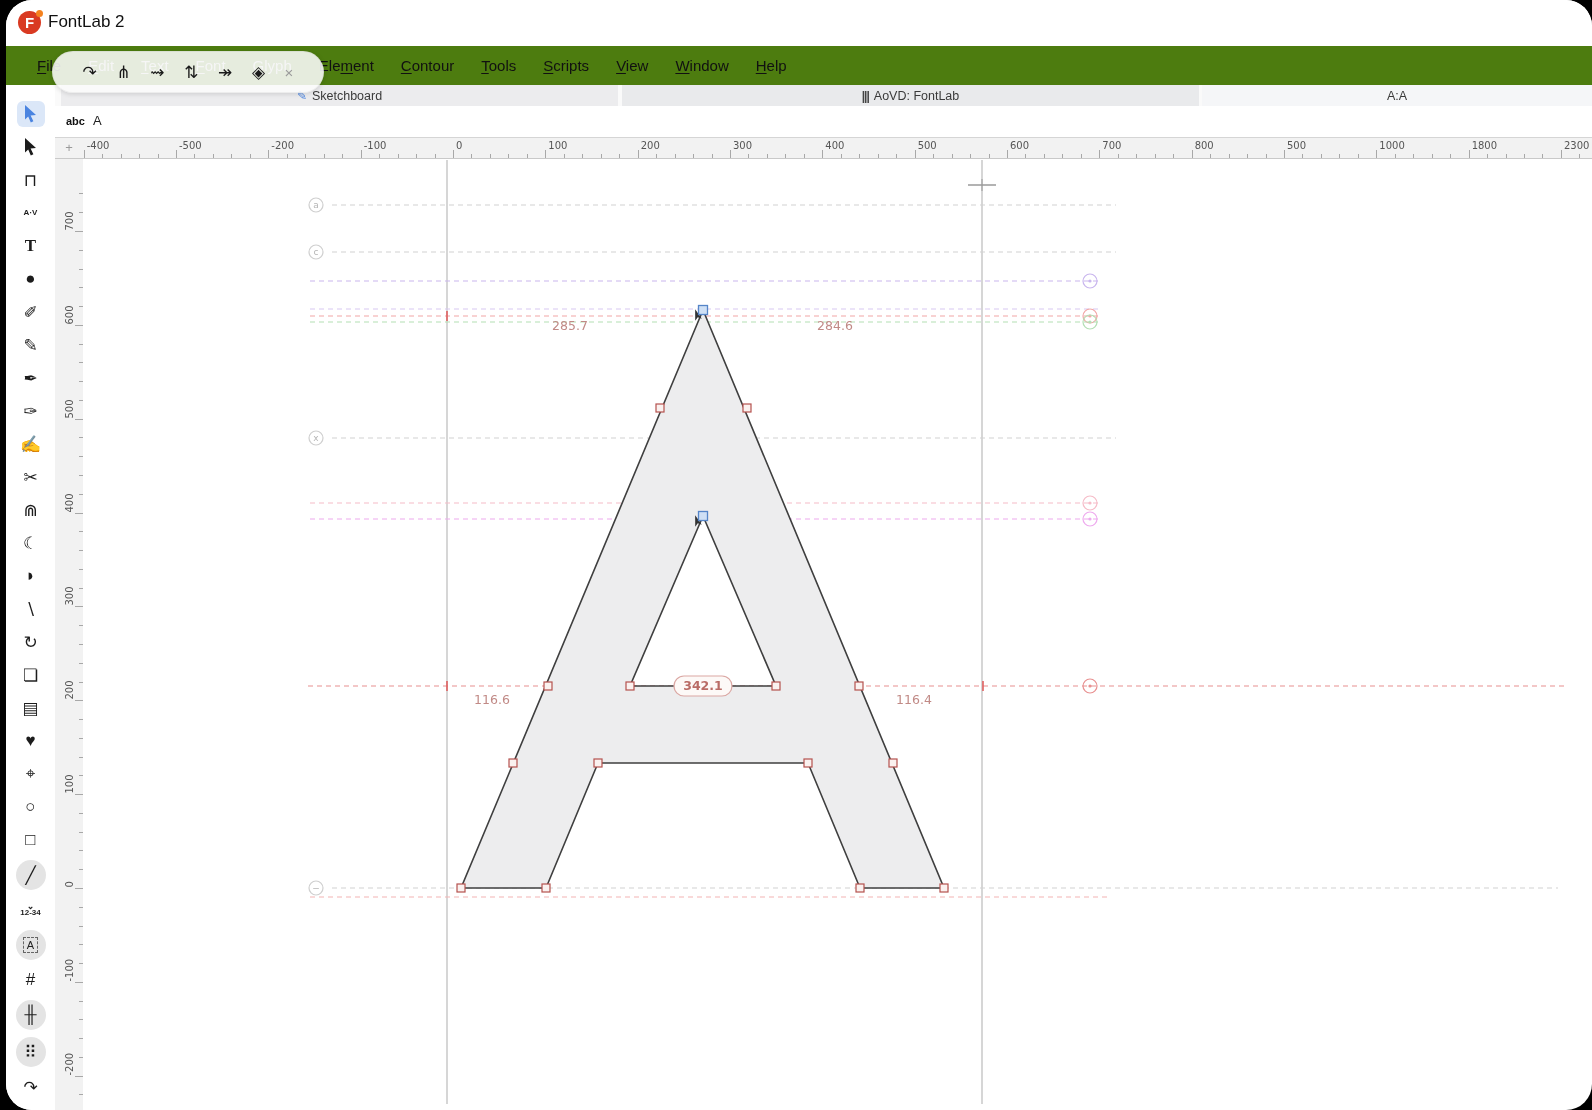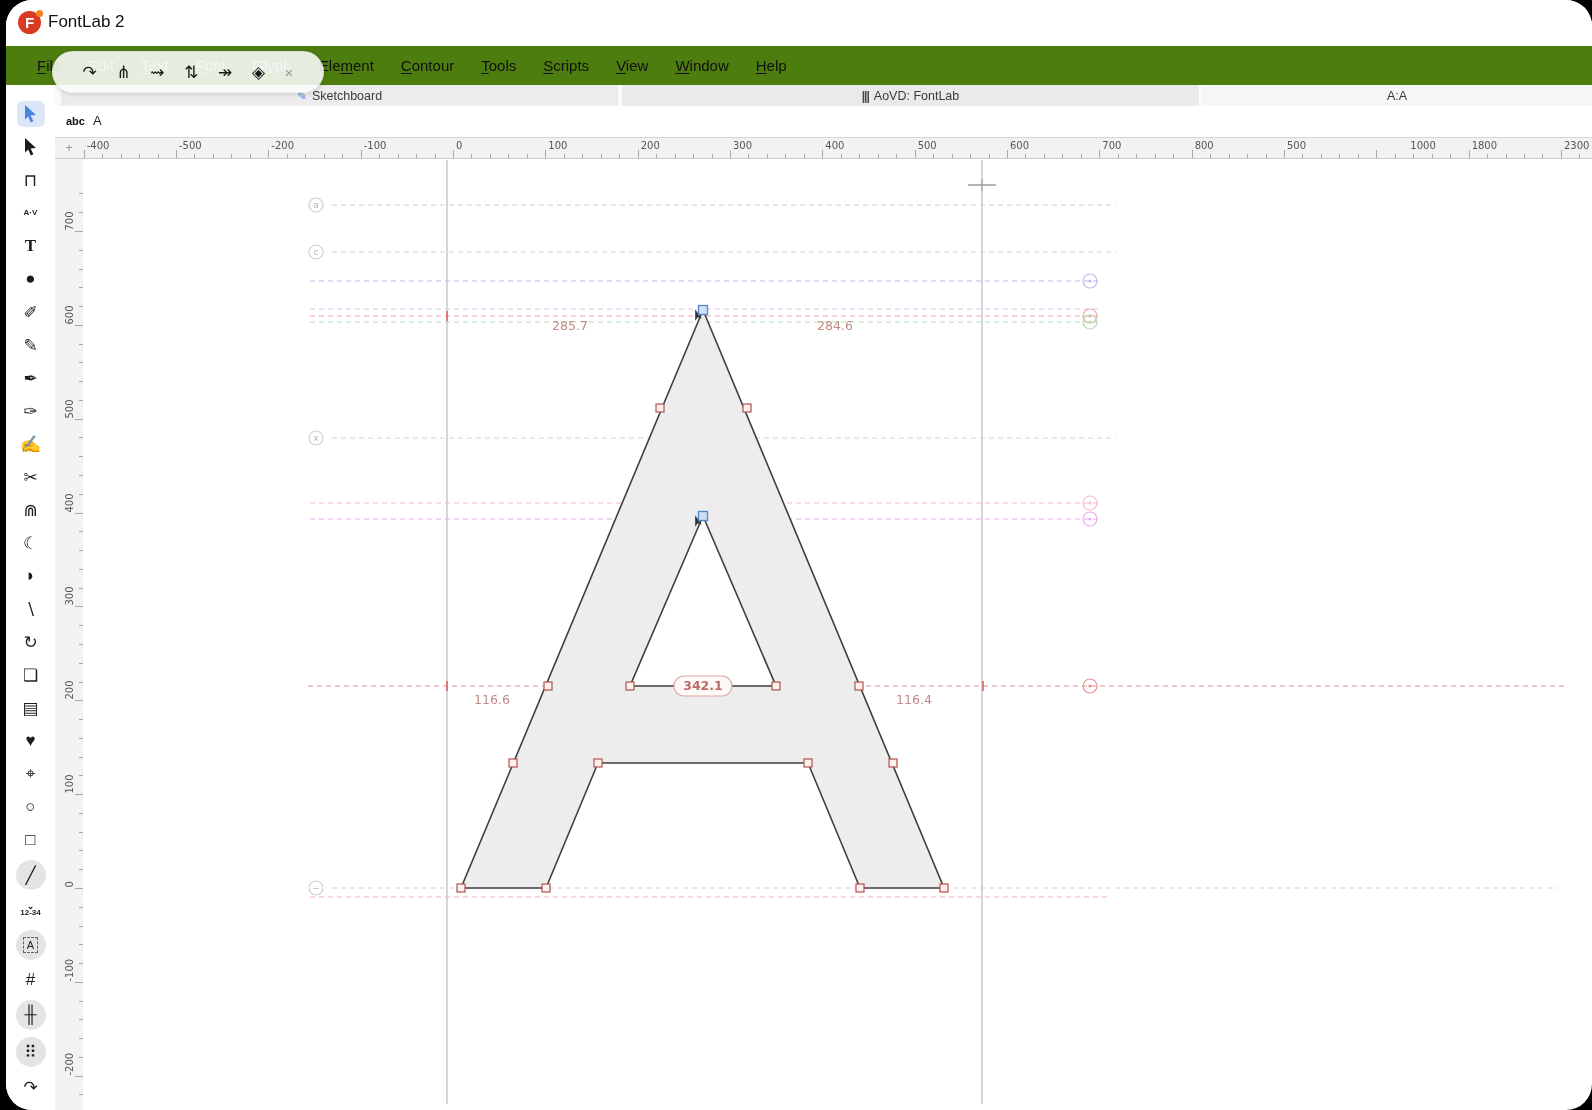--- a/index.html
+++ b/index.html
@@ -278,21 +278,21 @@
       <div class="h-label" style="left: 373px;">0</div>
       <div class="h-label" style="left: 465.33px;">100</div>
       <div class="h-label" style="left: 557.66px;">200</div>
       <div class="h-label" style="left: 649.99px;">300</div>
       <div class="h-label" style="left: 742.32px;">400</div>
       <div class="h-label" style="left: 834.65px;">500</div>
       <div class="h-label" style="left: 926.98px;">600</div>
       <div class="h-label" style="left: 1019.31px;">700</div>
       <div class="h-label" style="left: 1111.64px;">800</div>
       <div class="h-label" style="left: 1203.97px;">500</div>
-      <div class="h-label" style="left: 1296.3px; margin-left: 31px;">1000</div>
+      <div class="h-label" style="left: 1296.3px;">1000</div>
       <div class="h-label" style="left: 1388.63px;">1800</div>
       <div class="h-label" style="left: 1480.96px;">2300</div>
     </div>
   <div id="vruler">
       <div class="v-tick" style="top: 935.492px; width: 4px;"></div>
       <div class="v-tick" style="top: 916.72px; width: 8px;"></div>
       <div class="v-tick" style="top: 897.948px; width: 4px;"></div>
       <div class="v-tick" style="top: 879.176px; width: 4px;"></div>
       <div class="v-tick" style="top: 860.404px; width: 4px;"></div>
       <div class="v-tick" style="top: 841.632px; width: 4px;"></div>

